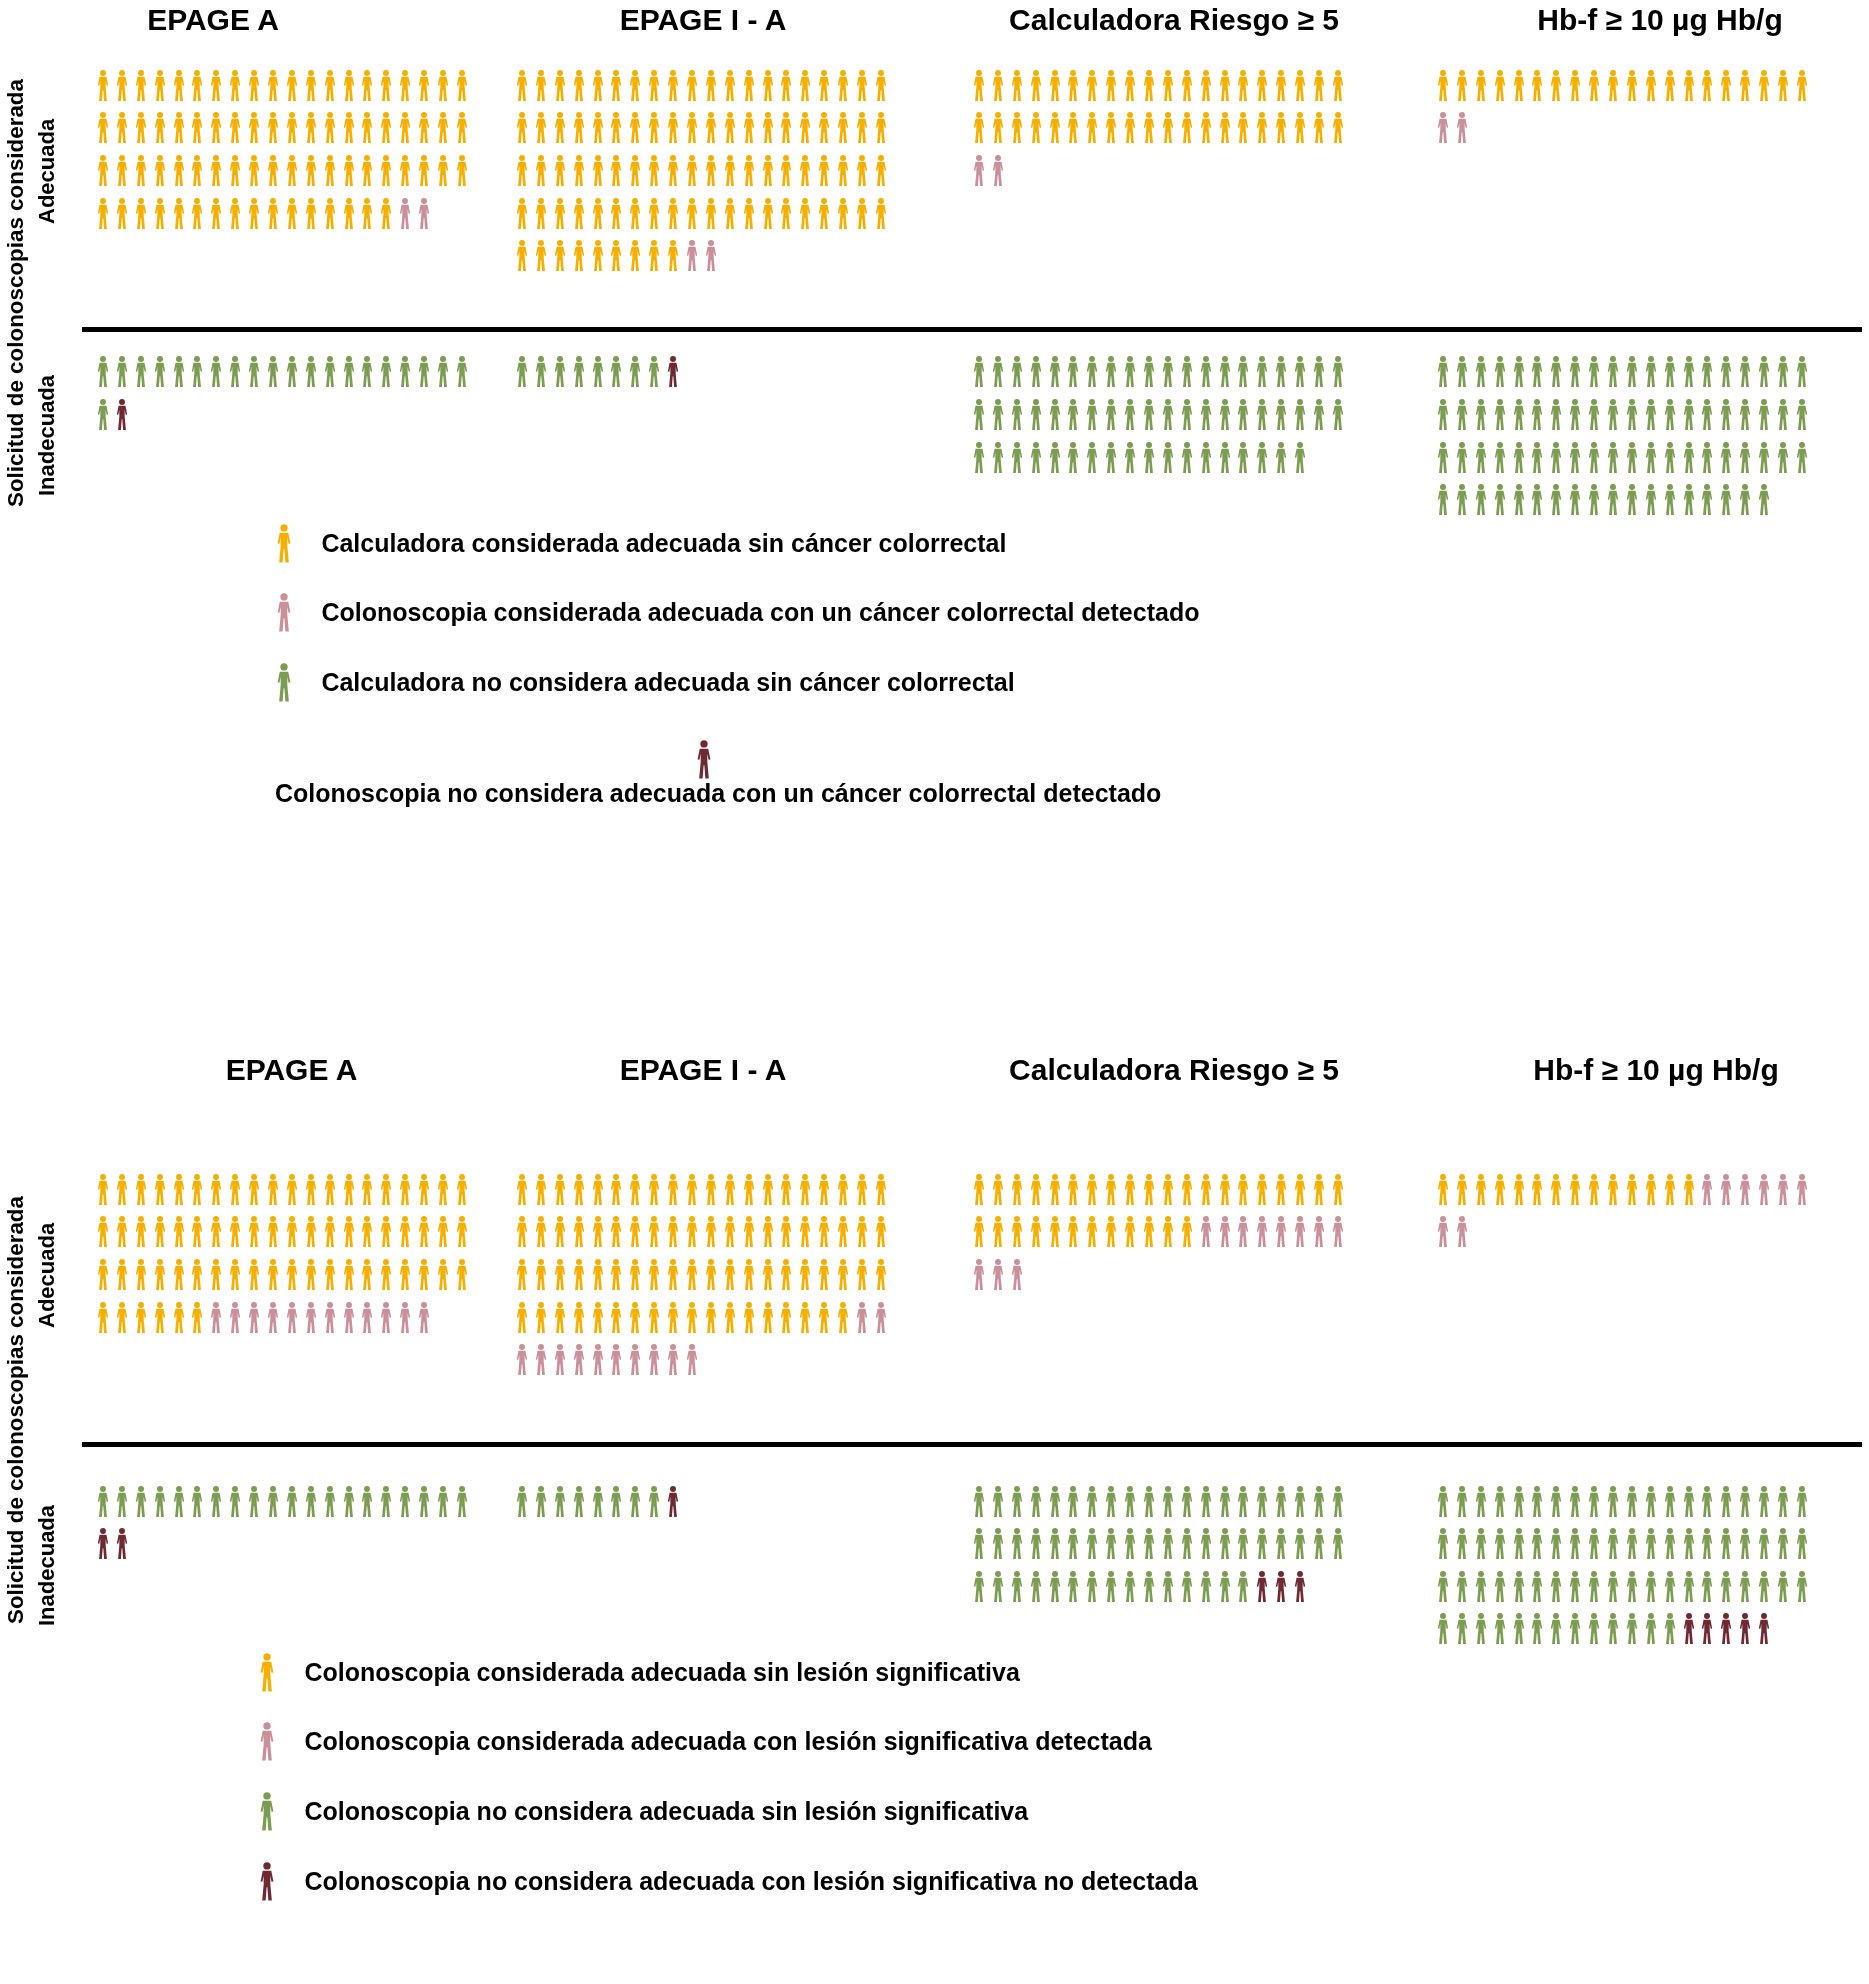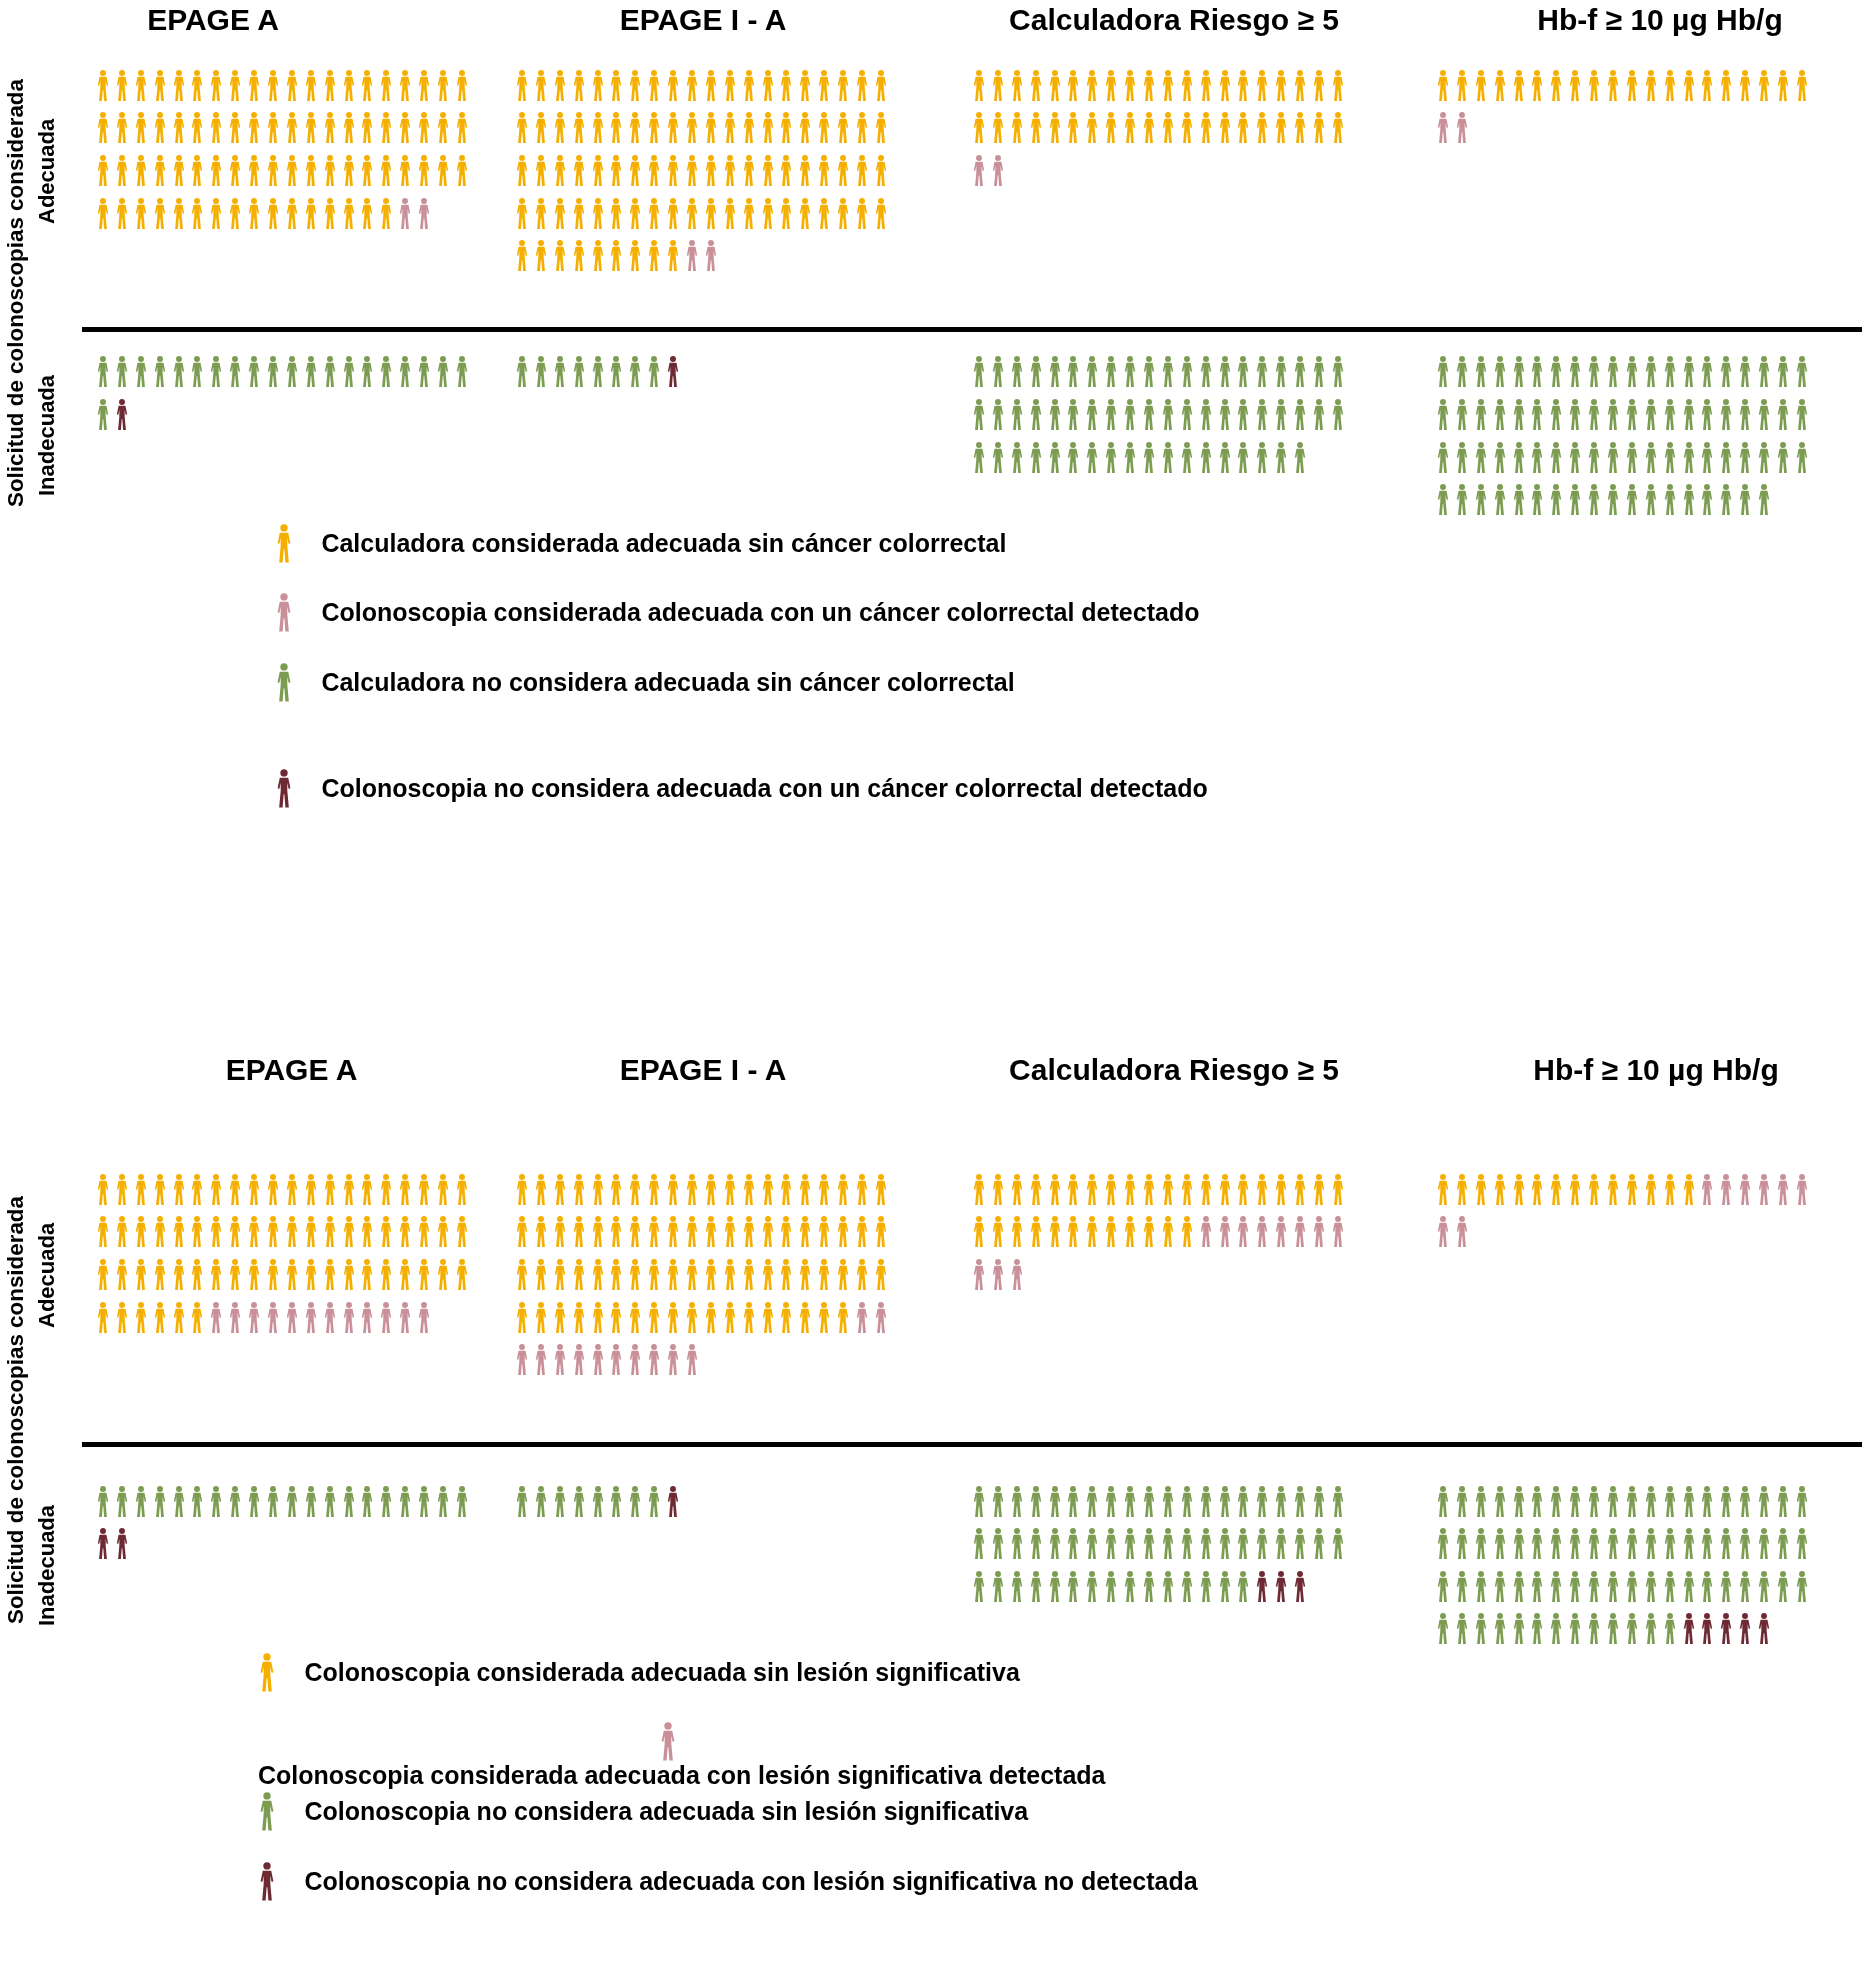--- a/index.html
+++ b/index.html
@@ -52,21 +52,21 @@
       </svg></span>
   <span class="legend-label">Colonoscopia considerada adecuada con un cáncer colorrectal detectado</span>
 </div>
 <div class="legend-row" style="left:275px;top:663px;">
   <span class="legend-icon"><svg width="18" height="39" viewBox="0 0 12 27">
         <circle cx="6" cy="2.7" r="2.55" fill="#7C9C51"></circle>
         <path fill="#7C9C51" d="M3.05 6 H8.95 L10.45 13.5 L9.15 13.75 L8.3 9.5 V15.2 L9.35 26.7 H6.95 L6.25 17.5 H5.75 L5.05 26.7 H2.65 L3.7 15.2 V9.5 L2.85 13.75 L1.55 13.5 Z"></path>
       </svg></span>
   <span class="legend-label">Calculadora no considera adecuada sin cáncer colorrectal</span>
 </div>
-<div class="legend-row" style="left:275px;top:769px;">
+<div class="legend-row" style="left:275px;top:740px;flex-direction:column;">
   <span class="legend-icon"><svg width="18" height="39" viewBox="0 0 12 27">
         <circle cx="6" cy="2.7" r="2.55" fill="#6E2A33"></circle>
         <path fill="#6E2A33" d="M3.05 6 H8.95 L10.45 13.5 L9.15 13.75 L8.3 9.5 V15.2 L9.35 26.7 H6.95 L6.25 17.5 H5.75 L5.05 26.7 H2.65 L3.7 15.2 V9.5 L2.85 13.75 L1.55 13.5 Z"></path>
       </svg></span>
   <span class="legend-label">Colonoscopia no considera adecuada con un cáncer colorrectal detectado</span>
 </div>
 
 <div class="hdr" style="left:7.5px;top:1053px;">EPAGE A</div>
 <div class="hdr" style="left:419px;top:1053px;">EPAGE I - A</div>
 <div class="hdr" style="left:890px;top:1053px;">Calculadora Riesgo ≥ 5</div>
@@ -78,21 +78,21 @@
 
 <div class="sep-line" style="top:1442px;"></div>
 
 <div class="legend-row" style="left:258px;top:1653px;">
   <span class="legend-icon"><svg width="18" height="39" viewBox="0 0 12 27">
         <circle cx="6" cy="2.7" r="2.55" fill="#F5AF00"></circle>
         <path fill="#F5AF00" d="M3.05 6 H8.95 L10.45 13.5 L9.15 13.75 L8.3 9.5 V15.2 L9.35 26.7 H6.95 L6.25 17.5 H5.75 L5.05 26.7 H2.65 L3.7 15.2 V9.5 L2.85 13.75 L1.55 13.5 Z"></path>
       </svg></span>
   <span class="legend-label">Colonoscopia considerada adecuada sin lesión significativa</span>
 </div>
-<div class="legend-row" style="left:258px;top:1722px;flex-direction:column;">
+<div class="legend-row" style="left:258px;top:1722px;">
   <span class="legend-icon"><svg width="18" height="39" viewBox="0 0 12 27">
         <circle cx="6" cy="2.7" r="2.55" fill="#C9909A"></circle>
         <path fill="#C9909A" d="M3.05 6 H8.95 L10.45 13.5 L9.15 13.75 L8.3 9.5 V15.2 L9.35 26.7 H6.95 L6.25 17.5 H5.75 L5.05 26.7 H2.65 L3.7 15.2 V9.5 L2.85 13.75 L1.55 13.5 Z"></path>
       </svg></span>
   <span class="legend-label">Colonoscopia considerada adecuada con lesión significativa detectada</span>
 </div>
 <div class="legend-row" style="left:258px;top:1792px;justify-content:center;">
   <span class="legend-icon"><svg width="18" height="39" viewBox="0 0 12 27">
         <circle cx="6" cy="2.7" r="2.55" fill="#7C9C51"></circle>
         <path fill="#7C9C51" d="M3.05 6 H8.95 L10.45 13.5 L9.15 13.75 L8.3 9.5 V15.2 L9.35 26.7 H6.95 L6.25 17.5 H5.75 L5.05 26.7 H2.65 L3.7 15.2 V9.5 L2.85 13.75 L1.55 13.5 Z"></path>

